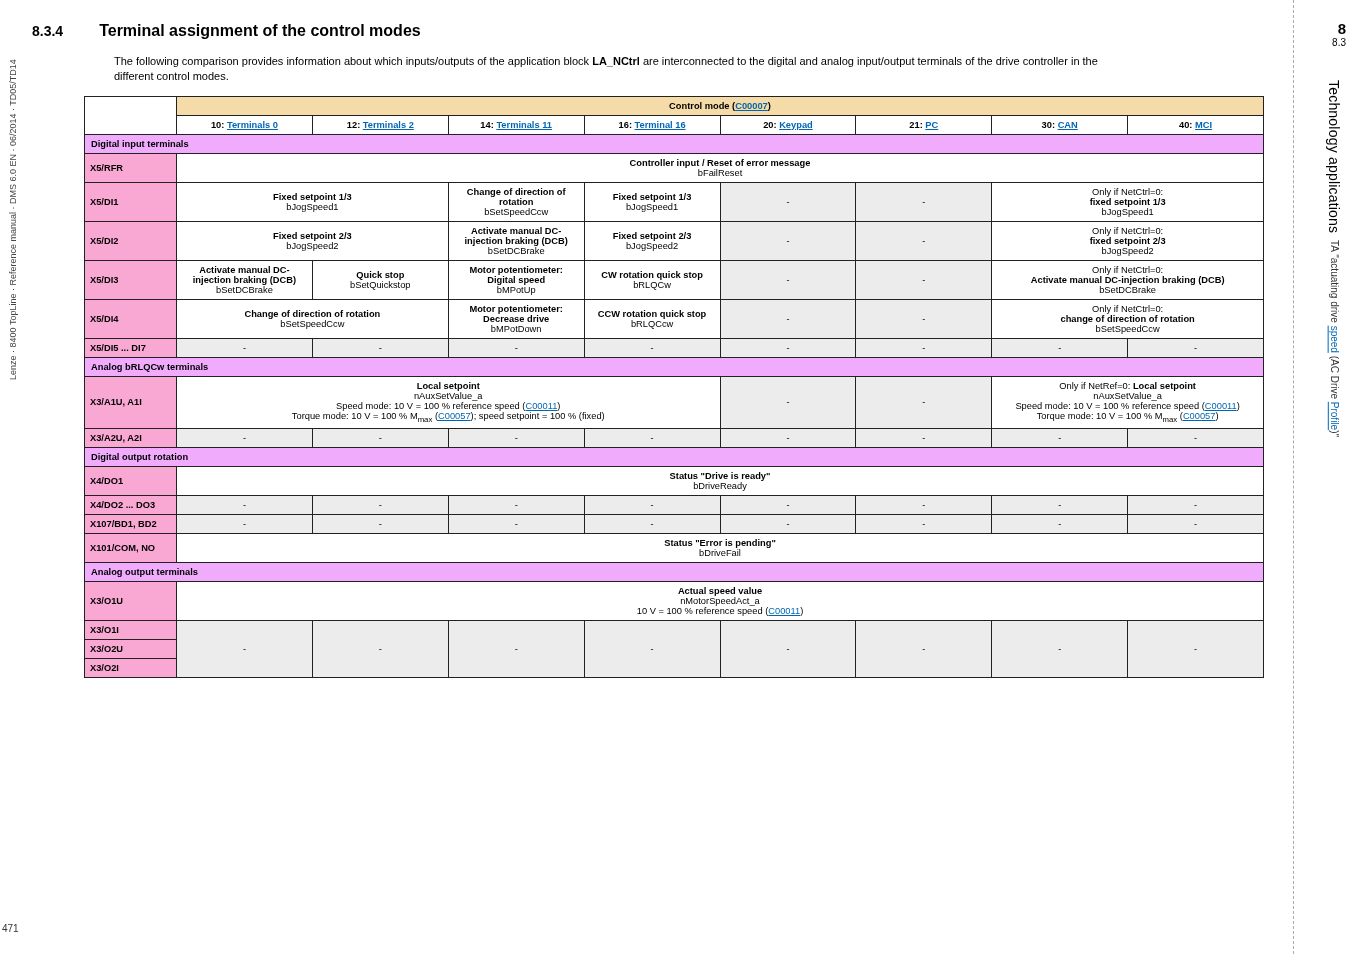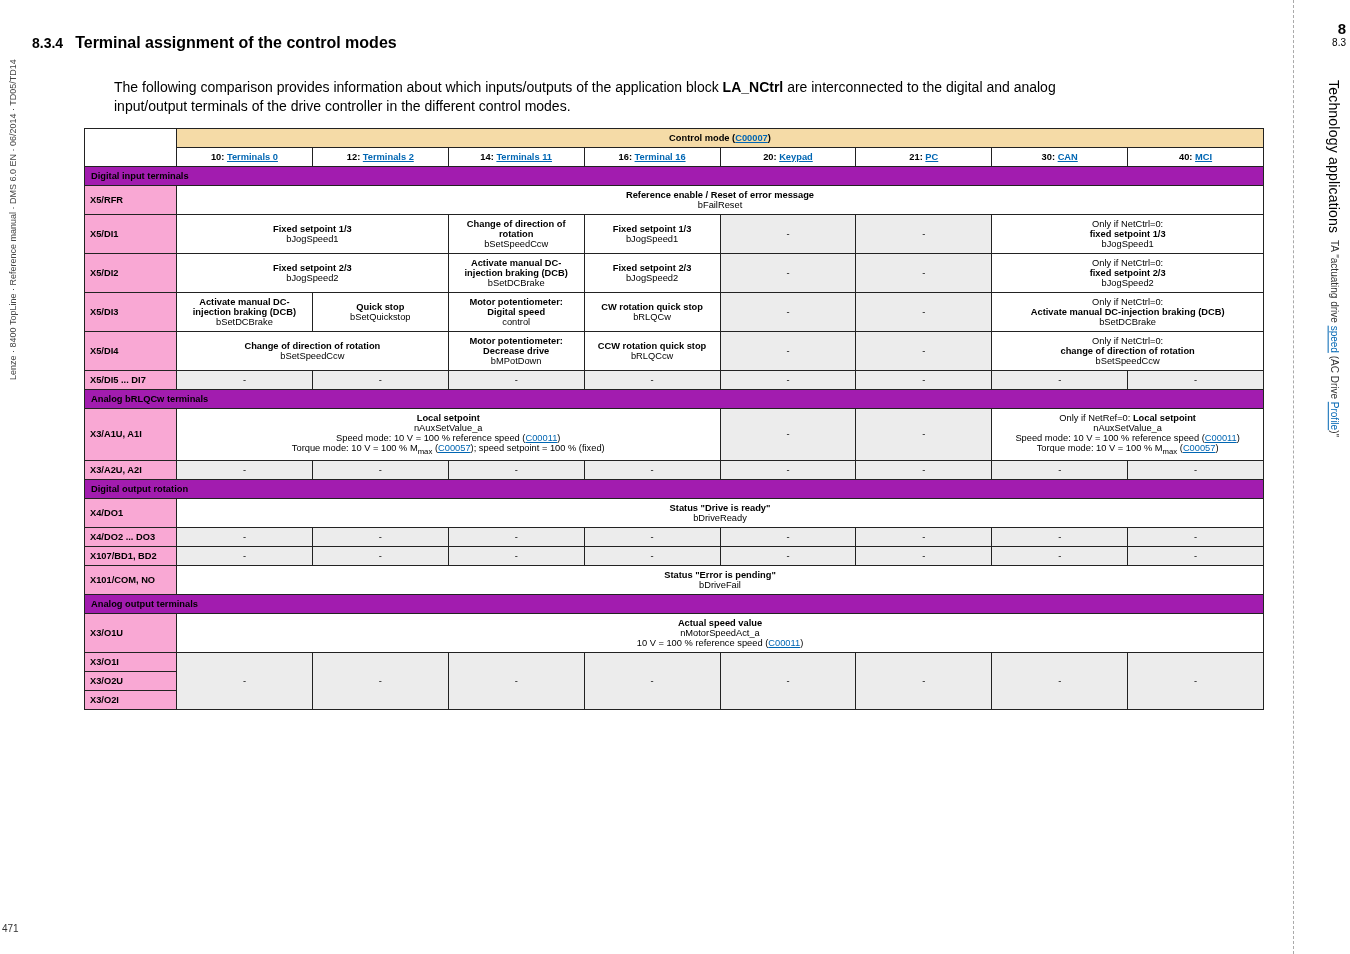--- a/index.html
+++ b/index.html
@@ -7,28 +7,28 @@
   .page{padding:22px 32px 0 32px}
   .side-left{position:absolute;left:8px;top:380px;font-size:9px;color:#444;transform:rotate(-90deg);transform-origin:left top;white-space:nowrap}
   .page-num{position:absolute;left:2px;bottom:20px;font-size:10px;color:#333}
   .right-rail{position:absolute;right:0;top:0;height:100%;width:56px;border-left:1px dashed #aaa}
   .right-top{position:absolute;top:20px;right:4px;font-size:10px;text-align:right}
   .right-top .big{font-size:15px;font-weight:bold}
   .vert{position:absolute;top:80px;right:8px;writing-mode:vertical-rl;text-orientation:mixed;font-size:11px}
   .vert .title{font-size:14px;font-weight:500;letter-spacing:.2px}
   .vert a{color:#0066b3;text-decoration:none}
   .vert .sub{font-size:10px;color:#333;margin-top:4px;display:inline-block}
-  h2{margin:12px;font-size:16px;font-weight:bold}
-  .headrow{display:flex;align-items:baseline}
+  h2{margin:0;font-size:16px;font-weight:bold}
+  .headrow{display:flex;gap:36px;align-items:baseline}
   .headrow .num{font-size:14px;font-weight:bold}
-  p.intro{font-size:14px;line-height:1.35;margin:14px 12px 12px 82px;max-width:1000px}
+  p.intro{font-size:11px;line-height:1.35;margin:14px 12px 12px 82px;max-width:1000px}
   table{border-collapse:collapse;width:1180px;margin-left:52px;table-layout:fixed}
   th,td{border:1px solid #222;font-size:9.3px;padding:4px 5px;vertical-align:middle}
   th{background:#fff;font-weight:bold;text-align:center}
-  .sec{background:#a21caf;font-weight:bold;text-align:left;padding:4px 6px}
+  .sec{background:#f0abfc;font-weight:bold;text-align:left;padding:4px 6px}
   .cmode{background:#f5dba7;text-align:center;font-weight:bold}
   .rowlbl{font-weight:bold;text-align:left;background:#f9a8d4;width:90px}
   .grey{background:#ececec}
   .ctr{text-align:center}
   a.l{color:#0066b3;text-decoration:underline}
 </style>
 </head>
 <body>
 
 <div class="page">
@@ -70,21 +70,21 @@
       <th><span>30: </span><a class="l">CAN</a></th>
       <th><span>40: </span><a class="l">MCI</a></th>
     </tr>
 
     <tr>
           <td colspan="9" class="sec">Digital input terminals</td>
         </tr>
 
     <tr>
       <td class="rowlbl">X5/RFR</td>
-      <td colspan="8" class="ctr"><b>Reference enable / Reset of error message</b><br><span>bFailReset</span></td>
+      <td colspan="8" class="ctr"><b>Controller input / Reset of error message</b><br><span>bFailReset</span></td>
     </tr>
 
     <tr>
       <td class="rowlbl">X5/DI1</td>
       <td colspan="2" class="ctr"><b>Fixed setpoint 1/3</b><br><span>bJogSpeed1</span></td>
       <td class="ctr"><b>Change of direction of</b><br><b>rotation</b><br><span>bSetSpeedCcw</span></td>
       <td class="ctr"><b>Fixed setpoint 1/3</b><br><span>bJogSpeed1</span></td>
       <td class="grey ctr">-</td>
           <td class="grey ctr">-</td>
       <td colspan="2" class="ctr"><span>Only if NetCtrl=0:</span><br><b>fixed setpoint 1/3</b><br><span>bJogSpeed1</span></td>
@@ -97,21 +97,21 @@
       <td class="ctr"><b>Fixed setpoint 2/3</b><br><span>bJogSpeed2</span></td>
       <td class="grey ctr">-</td>
           <td class="grey ctr">-</td>
       <td colspan="2" class="ctr"><span>Only if NetCtrl=0:</span><br><b>fixed setpoint 2/3</b><br><span>bJogSpeed2</span></td>
     </tr>
 
     <tr>
       <td class="rowlbl">X5/DI3</td>
       <td class="ctr"><b>Activate manual DC-</b><br><b>injection braking (DCB)</b><br><span>bSetDCBrake</span></td>
       <td class="ctr"><b>Quick stop</b><br><span>bSetQuickstop</span></td>
-      <td class="ctr"><b>Motor potentiometer:</b><br><b>Digital speed</b><br><span>control</span></td>
+      <td class="ctr"><b>Motor potentiometer:</b><br><b>Digital speed</b><br><span>bMPotUp</span></td>
       <td class="ctr"><b>CW rotation quick stop</b><br><span>bRLQCw</span></td>
       <td class="grey ctr">-</td>
           <td class="grey ctr">-</td>
       <td colspan="2" class="ctr"><span>Only if NetCtrl=0:</span><br><b>Activate manual DC-injection braking (DCB)</b><br><span>bSetDCBrake</span></td>
     </tr>
 
     <tr>
       <td class="rowlbl">X5/DI4</td>
       <td colspan="2" class="ctr"><b>Change of direction of rotation</b><br><span>bSetSpeedCcw</span></td>
       <td class="ctr"><b>Motor potentiometer:</b><br><b>Decrease drive</b><br><span>bMPotDown</span></td>

